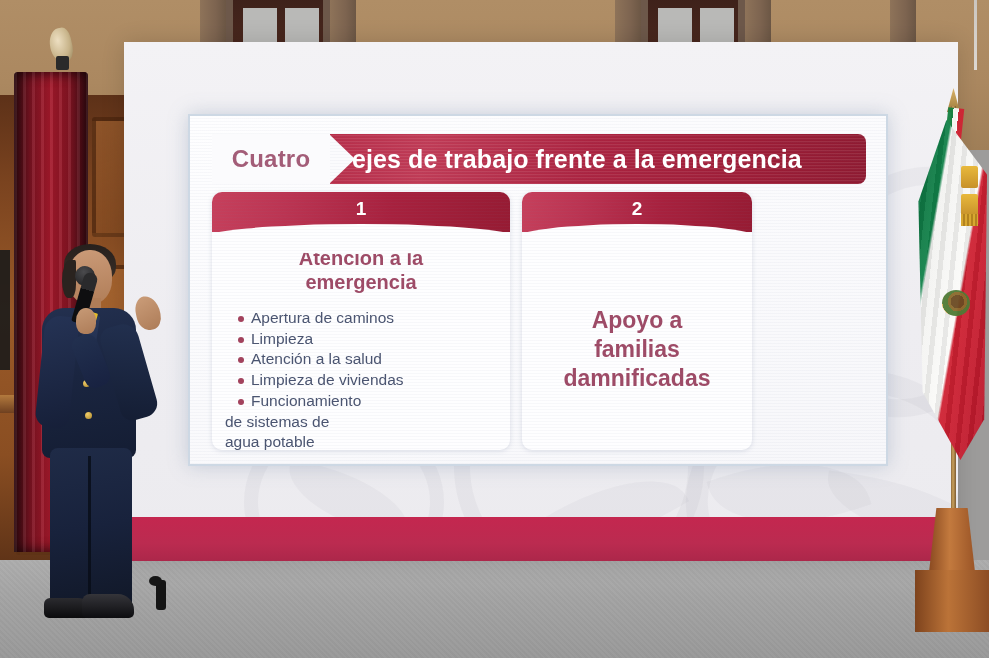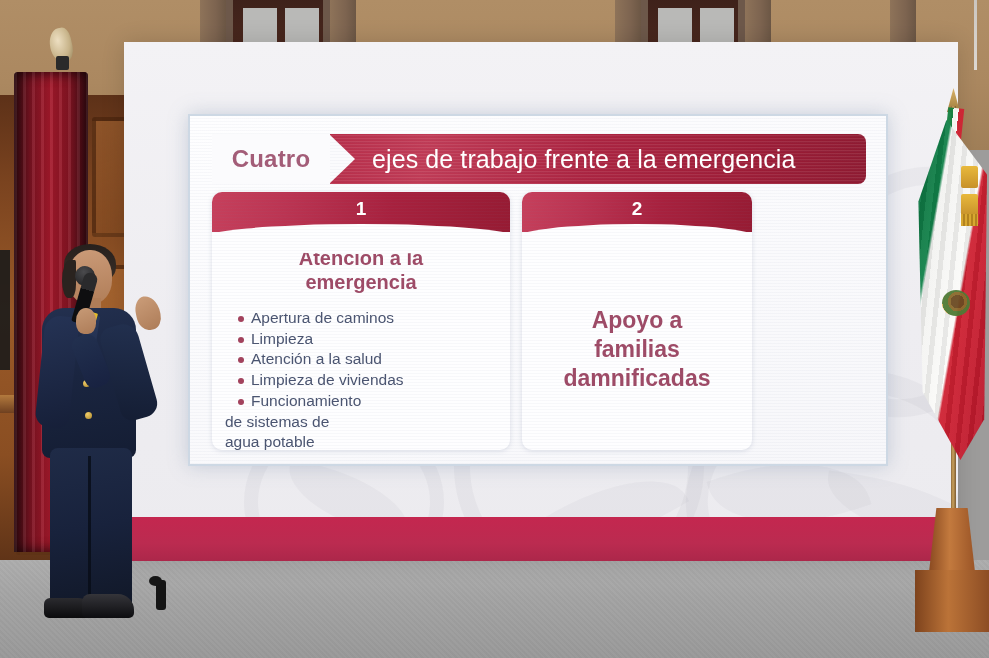--- a/index.html
+++ b/index.html
@@ -91,22 +91,22 @@
     justify-content:center;position:relative;z-index:3;}
   .banner-left span{font-size:24px;font-weight:bold;color:#a35d78;letter-spacing:.2px;}
   .banner-right{flex:1;position:relative;
     background:linear-gradient(100deg,#b72d49 0%,#c03a55 18%,#ab2340 48%,#9d1c36 78%,#8e1a31 100%);
     border-radius:0 8px 8px 0;display:flex;align-items:center;}
   .banner-right::before{content:"";position:absolute;left:-1px;top:0;width:26px;height:100%;
     background:#fbfbfd;
     clip-path:polygon(0 0,0 100%,100% 50%);}
   .banner-right::after{content:"";position:absolute;inset:0;border-radius:0 8px 8px 0;
     background:repeating-linear-gradient(0deg,rgba(255,255,255,.09) 0 1px,transparent 1px 3px);}
-  .banner-right span{position:relative;z-index:2;margin-left:42px;color:#fff;
-    font-size:25px;font-weight:normal;letter-spacing:.1px;white-space:nowrap;}
+  .banner-right span{position:relative;z-index:2;margin-left:22px;color:#fff;
+    font-size:25px;font-weight:bold;letter-spacing:.1px;white-space:nowrap;}
 
   
   .cards{position:absolute;left:22px;top:76px;display:flex;gap:12px;}
   .card{background:#fefeff;border-radius:10px;
     box-shadow:0 1px 5px rgba(110,125,155,.22);overflow:hidden;position:relative;}
   .card.c1{width:298px;height:258px;}
   .card.c2{width:230px;height:258px;}
   .card-head{height:40px;position:relative;
     background:linear-gradient(100deg,#c6405c 0%,#bb3452 25%,#a7213e 60%,#961b33 100%);
     display:flex;align-items:flex-start;justify-content:center;}

